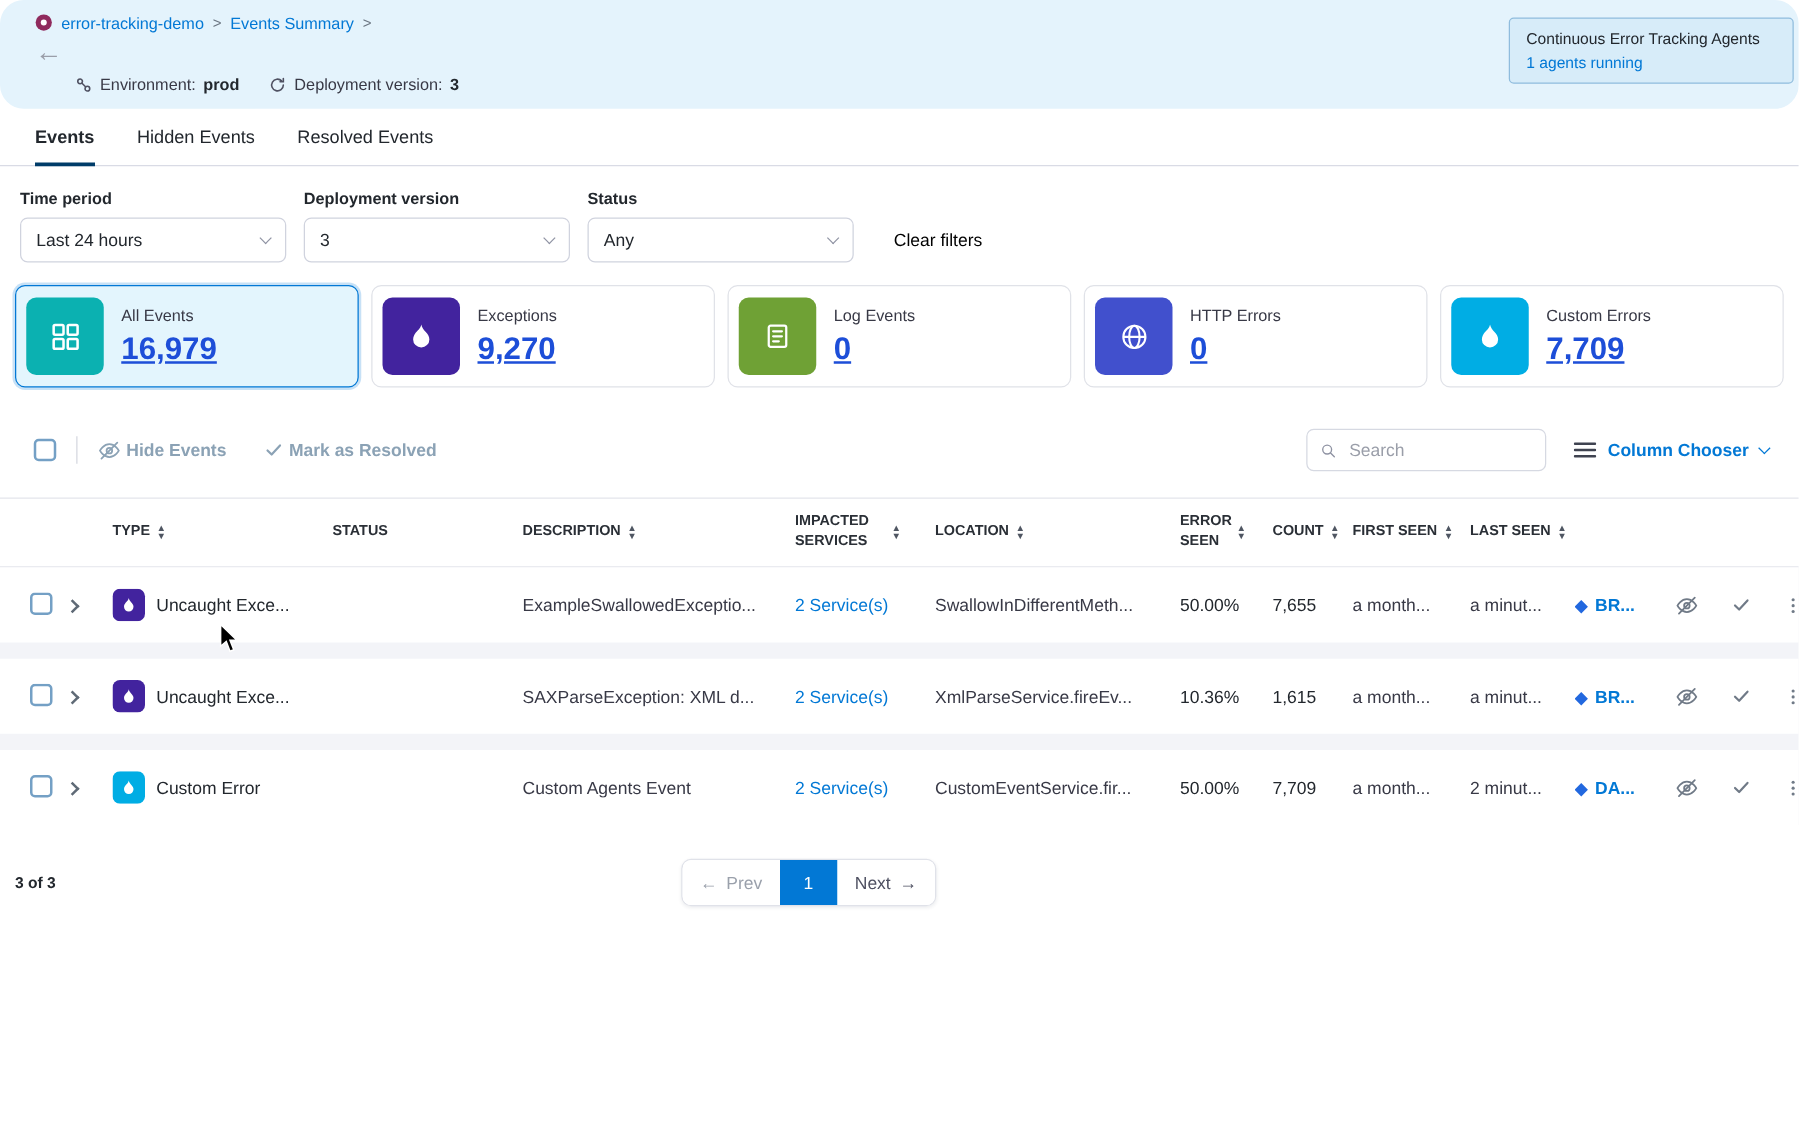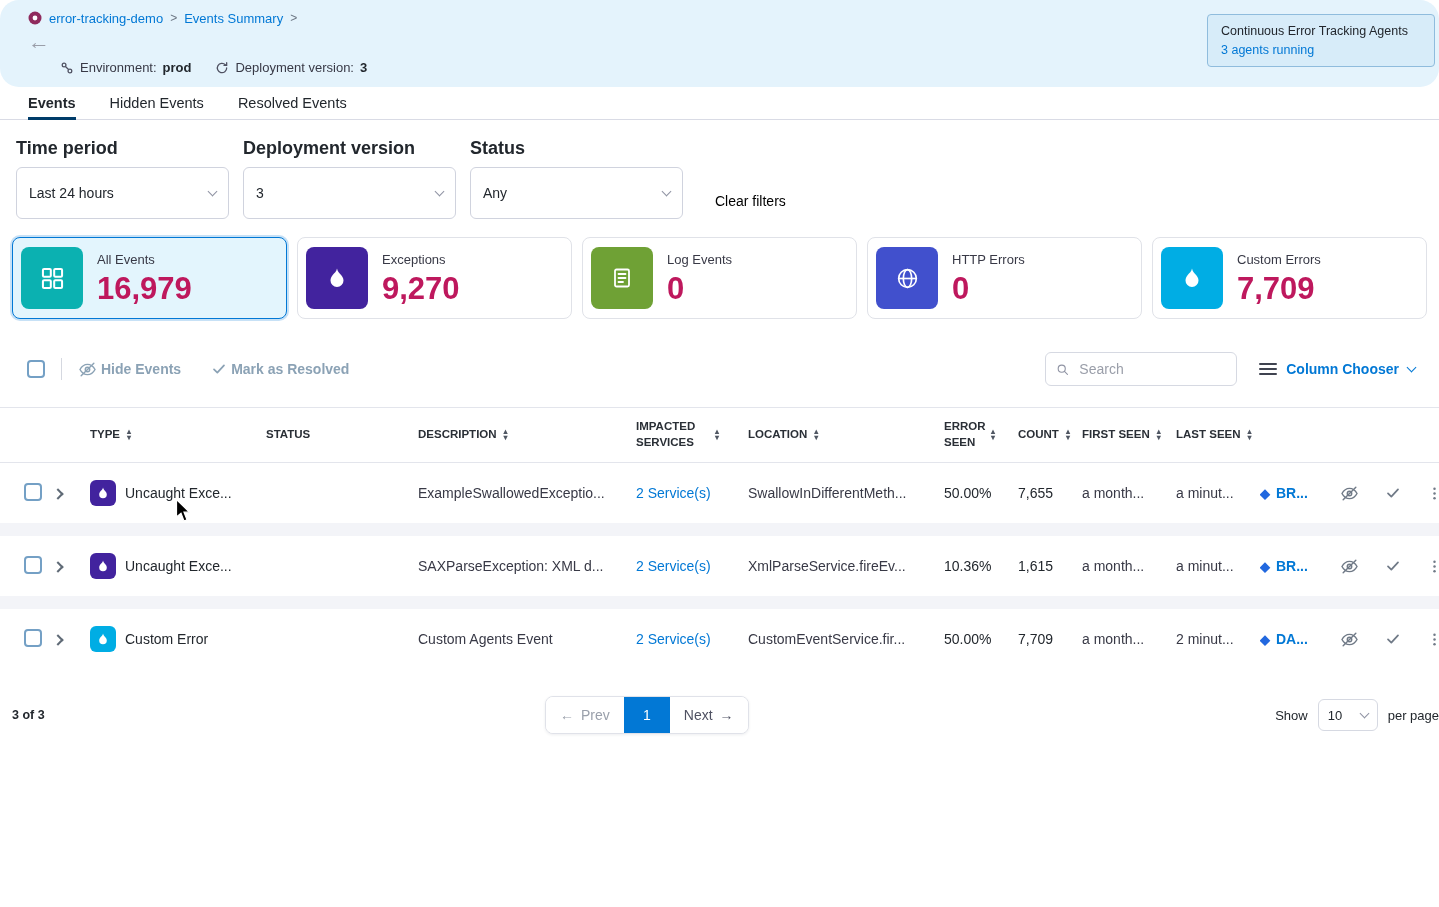--- a/index.html
+++ b/index.html
@@ -19,44 +19,44 @@
   .page-title { font-size:21px; font-weight:bold; color:#1c1f24; }
   .meta-row { display:flex; gap:24px; margin:7px 0 0 32px; font-size:13px; color:#383946; align-items:center; }
   .meta { display:flex; align-items:center; gap:6px; }
   .meta b { color:#22272d; }
   .agents { position:absolute; top:14px; right:4px; width:228px; background:#d7ecf9;
             border:1px solid #8fbcdd; border-radius:4px; padding:9px 13px; font-size:12.5px; }
   .agents .t { color:#22272d; }
   .agents .s { color:#0278d5; margin-top:5px; cursor:pointer; }
 
   
-  .tabs { display:flex; gap:34px; padding:0 28px; border-bottom:1px solid #d9dbe5; background:#fff; height:33px; }
+  .tabs { display:flex; gap:34px; padding:0 28px; border-bottom:1px solid #d9dbe5; background:#fff; height:46px; }
   .tab { display:flex; align-items:center; font-size:14.5px; color:#22272d; position:relative; cursor:pointer; }
   .tab.active { font-weight:bold; }
   .tab.active::after { content:""; position:absolute; left:0; right:0; bottom:-1px; height:3px; background:#003c69; }
 
   
   .filters { display:flex; padding:18px 28px 0 16px; gap:14px; }
-  .filter-label { display:block; font-size:18px; font-weight:bold; color:#22272d; margin-bottom:8px; }
-  .select { width:213px; height:52px; border:1px solid #d0d3de; border-radius:6px; background:#fff;
+  .filter-label { display:block; font-size:13px; font-weight:bold; color:#22272d; margin-bottom:8px; }
+  .select { width:213px; height:36px; border:1px solid #d0d3de; border-radius:6px; background:#fff;
             display:flex; align-items:center; justify-content:space-between; padding:0 12px;
             font-size:14px; color:#22272d; cursor:pointer; }
   .chev { width:7px; height:7px; border-right:1.6px solid #8f93a3; border-bottom:1.6px solid #8f93a3;
           transform:rotate(45deg); margin-top:-3px; flex:none; }
   .clear { align-self:flex-end; margin:0 0 10px 18px; color:#000000; font-weight:normal; font-size:14px; cursor:pointer; }
 
   
   .cards { display:flex; gap:10px; padding:18px 12px 0; }
   .card { flex:1; background:#fff; border:1px solid #e0e2e8; border-radius:8px; display:flex;
           align-items:center; padding:8px; height:82px; cursor:pointer; }
   .card.selected { background:#e3f5fd; border-color:#0278d5; box-shadow:0 0 0 2px rgba(2,120,213,.22); }
   .cicon { width:62px; height:62px; border-radius:8px; display:flex; align-items:center; justify-content:center; flex:none; }
   .cbody { margin-left:14px; }
   .clabel { font-size:13px; color:#383946; }
-  .cvalue { font-size:31px; font-weight:bold; color:#be185d; margin-top:3px; }
+  .cvalue { font-size:25px; font-weight:bold; color:#1d4ed8; margin-top:3px;text-decoration:underline; }
 
   
   .toolbar { display:flex; align-items:center; padding:0 24px 0 27px; margin-top:32px; height:36px; }
   .cbx { width:18px; height:18px; border:2px solid #74a0c5; border-radius:4px; background:#fff; cursor:pointer; flex:none; display:inline-block; }
   .tdiv { width:1px; height:22px; background:#d5d8e0; margin:0 16px; }
   .taction { display:flex; align-items:center; gap:4px; color:#8ba2b5; font-weight:bold; font-size:14px; margin-right:30px; cursor:pointer; }
   .search { margin-left:auto; width:192px; height:34px; border:1px solid #d6d9e2; border-radius:6px;
             display:flex; align-items:center; gap:8px; padding:0 10px; background:#fff; }
   .search input { border:none; outline:none; font-size:14px; width:100%; font-family:inherit; color:#22272d; background:transparent; }
   .search input::placeholder { color:#9a9ea9; }
@@ -134,21 +134,21 @@
       <svg width="14" height="14" viewBox="0 0 24 24" fill="none" stroke="#4f5162" stroke-width="2.2" stroke-linecap="round">
           <path d="M20 12a8 8 0 1 1-2.3-5.6"></path>
           <polyline points="20 3 20 7.5 15.5 7.5"></polyline>
         </svg>
       <span>Deployment version:</span>
       <b>3</b>
     </span>
   </div>
   <div class="agents">
     <div class="t">Continuous Error Tracking Agents</div>
-    <div class="s">3 agents running</div>
+    <div class="s">1 agents running</div>
   </div>
 </div>
 
 <div class="tabs">
   <div class="tab active">Events</div>
   <div class="tab">Hidden Events</div>
   <div class="tab">Resolved Events</div>
 </div>
 
 <div class="filters">
@@ -475,27 +475,19 @@
     <span class="pbtn prev">
       <span>←</span>
       <span>Prev</span>
     </span>
     <span class="pnum">1</span>
     <span class="pbtn next">
       <span>Next</span>
       <span>→</span>
     </span>
   </div>
-  <span class="showgrp">
-    <span>Show</span>
-    <span class="pselect">
-      <span>10</span>
-      <span class="chev"></span>
-    </span>
-    <span>per page</span>
-  </span>
 </div>
 
 <div class="cursor">
   <svg width="18" height="26" viewBox="0 0 18 26">
       <path d="M1.5 1.5 L1.5 19 L6 15.2 L9 23 L12 21.8 L9 14.2 L14.5 14.2 Z" fill="#000" stroke="#fff" stroke-width="1.2"></path>
     </svg>
 </div>
 
 </body></html>

